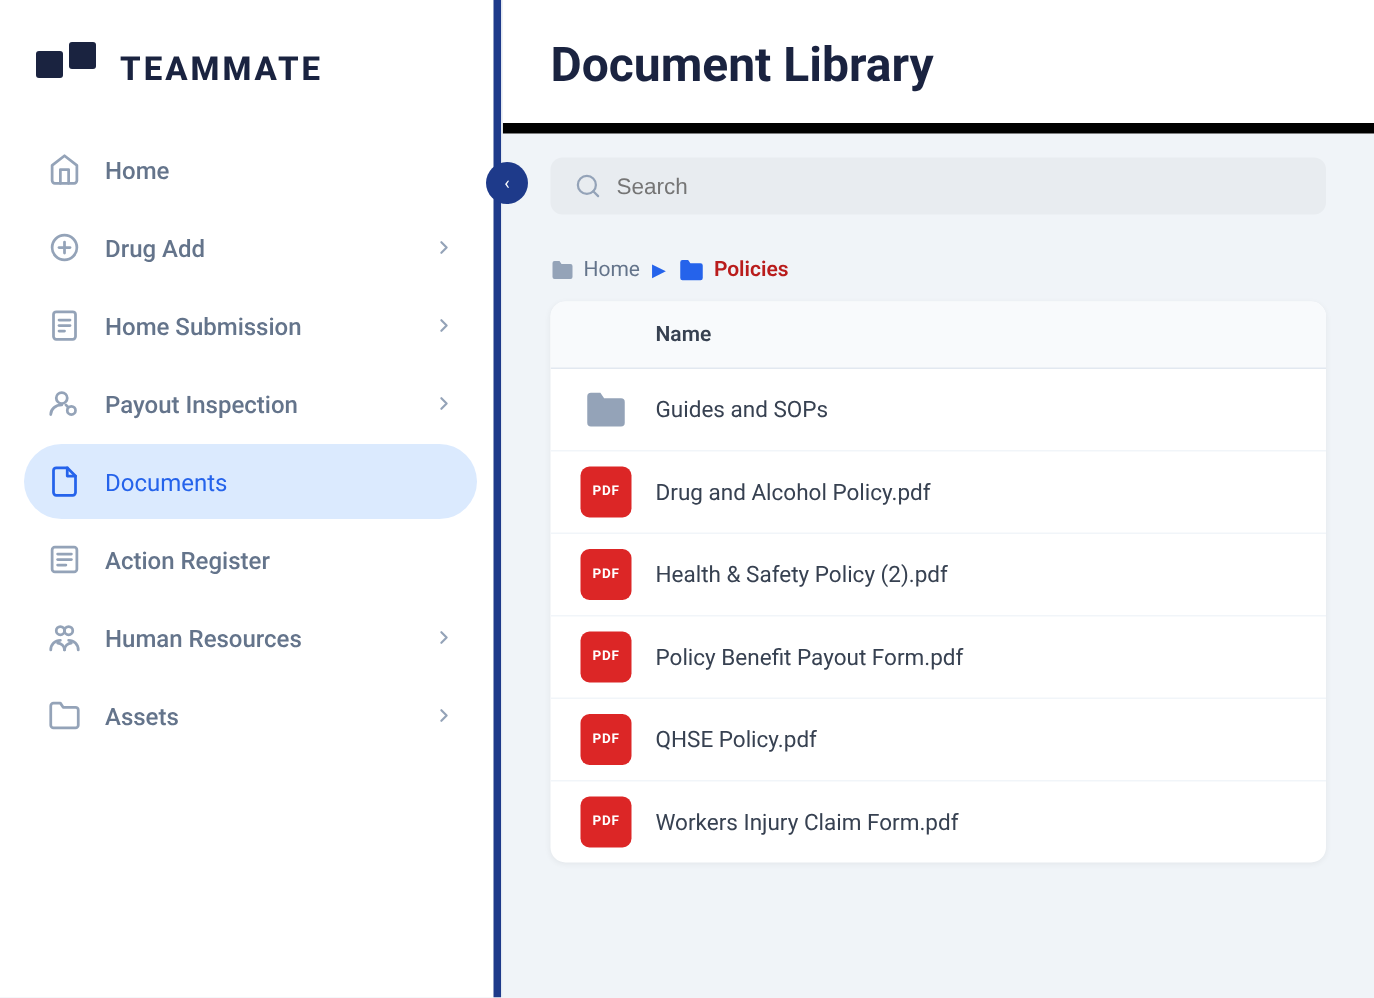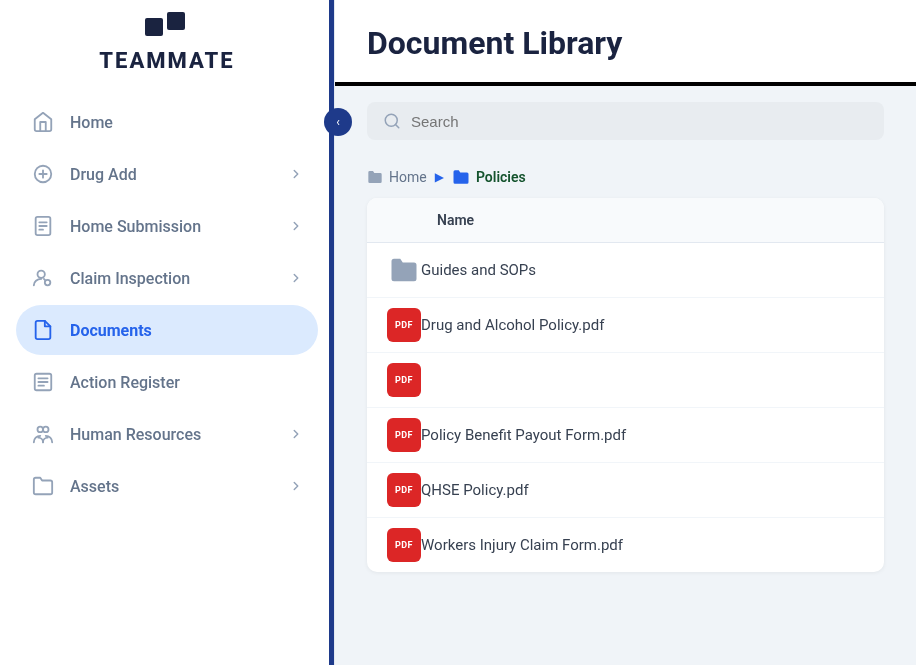--- a/index.html
+++ b/index.html
@@ -18,24 +18,24 @@
       min-width: 335px;
       background: #ffffff;
       height: 665px;
       display: flex;
       flex-direction: column;
       border-right: 1px solid #e2e8f0;
       position: relative;
     }
 
     .logo-area {
-      padding: 12px 24px 16px 24px;
-      display: flex;
-      align-items: center;
-      flex-direction: column;
+      padding: 28px 24px 16px 24px;
+      display: flex;
+      align-items: center;
+      gap: 12px;
     }
 
     .logo-icon {
       width: 44px;
       height: 36px;
     }
 
     .logo-text {
       font-size: 22px;
       font-weight: 800;
@@ -67,21 +67,21 @@
     }
 
     .nav-item .nav-label {
       font-size: 16px;
       font-weight: 500;
       flex: 1;
     }
 
     .nav-item.active .nav-label {
       color: #2563eb;
-      font-weight: 700;
+      font-weight: 400;
     }
 
     .nav-icon {
       width: 26px;
       height: 26px;
       display: flex;
       align-items: center;
       justify-content: center;
       flex-shrink: 0;
     }
@@ -128,21 +128,21 @@
       flex: 1;
       background: #f0f4f8;
       height: 665px;
       overflow-y: auto;
       padding: 0;
     }
 
     .main-header {
       background: #ffffff;
       padding: 24px 32px 20px 32px;
-      border-bottom: 4px solid #000000;
+      border-bottom: 7px solid #000000;
     }
 
     .page-title {
       font-size: 32px;
       font-weight: 700;
       color: #1a2340;
     }
 
     .search-bar {
       margin: 16px 32px;
@@ -177,21 +177,21 @@
       align-items: center;
       gap: 6px;
     }
 
     .breadcrumb-arrow {
       color: #2563eb;
       font-size: 12px;
     }
 
     .breadcrumb-active {
-      color: #14532d;
+      color: #b91c1c;
       font-weight: 600;
       display: flex;
       align-items: center;
       gap: 6px;
     }
 
     .doc-list-container {
       margin: 0 32px 20px 32px;
       background: #ffffff;
       border-radius: 10px;
@@ -212,20 +212,21 @@
       font-weight: 600;
       color: #374151;
       margin-left: 50px;
     }
 
     .doc-row {
       display: flex;
       align-items: center;
       padding: 14px 20px;
       border-bottom: 1px solid #f1f5f9;
+      gap: 16px;
       cursor: pointer;
     }
 
     .doc-row:last-child {
       border-bottom: none;
     }
 
     .doc-file-icon {
       width: 34px;
       height: 26px;
@@ -319,21 +320,21 @@
 
     <div class="nav-item">
       <div class="nav-icon">
         <svg width="22" height="22" viewBox="0 0 24 24" fill="none" stroke="#94a3b8" stroke-width="2" stroke-linecap="round" stroke-linejoin="round">
           <circle cx="10" cy="8" r="4"></circle>
           <path d="M2 20c0-4 3.6-7 8-7"></path>
           <circle cx="17" cy="17" r="3"></circle>
           <line x1="14.5" y1="14.5" x2="13" y2="13"></line>
         </svg>
       </div>
-      <span class="nav-label">Claim Inspection</span>
+      <span class="nav-label">Payout Inspection</span>
       <div class="chevron-right">
         <svg width="14" height="14" viewBox="0 0 24 24" fill="none" stroke="#94a3b8" stroke-width="2.5" stroke-linecap="round" stroke-linejoin="round">
             <polyline points="9 18 15 12 9 6"></polyline>
           </svg>
       </div>
     </div>
 
     <div class="nav-item active">
       <div class="nav-icon">
         <svg width="22" height="22" viewBox="0 0 24 24" fill="none" stroke="#2563eb" stroke-width="2" stroke-linecap="round" stroke-linejoin="round">
@@ -449,20 +450,21 @@
       <div class="doc-file-icon">
         <div class="pdf-icon">PDF</div>
       </div>
       <span class="doc-name">Drug and Alcohol Policy.pdf</span>
     </div>
 
     <div class="doc-row">
       <div class="doc-file-icon">
         <div class="pdf-icon">PDF</div>
       </div>
+      <span class="doc-name">Health &amp; Safety Policy (2).pdf</span>
     </div>
 
     <div class="doc-row">
       <div class="doc-file-icon">
         <div class="pdf-icon">PDF</div>
       </div>
       <span class="doc-name">Policy Benefit Payout Form.pdf</span>
     </div>
 
     <div class="doc-row">

